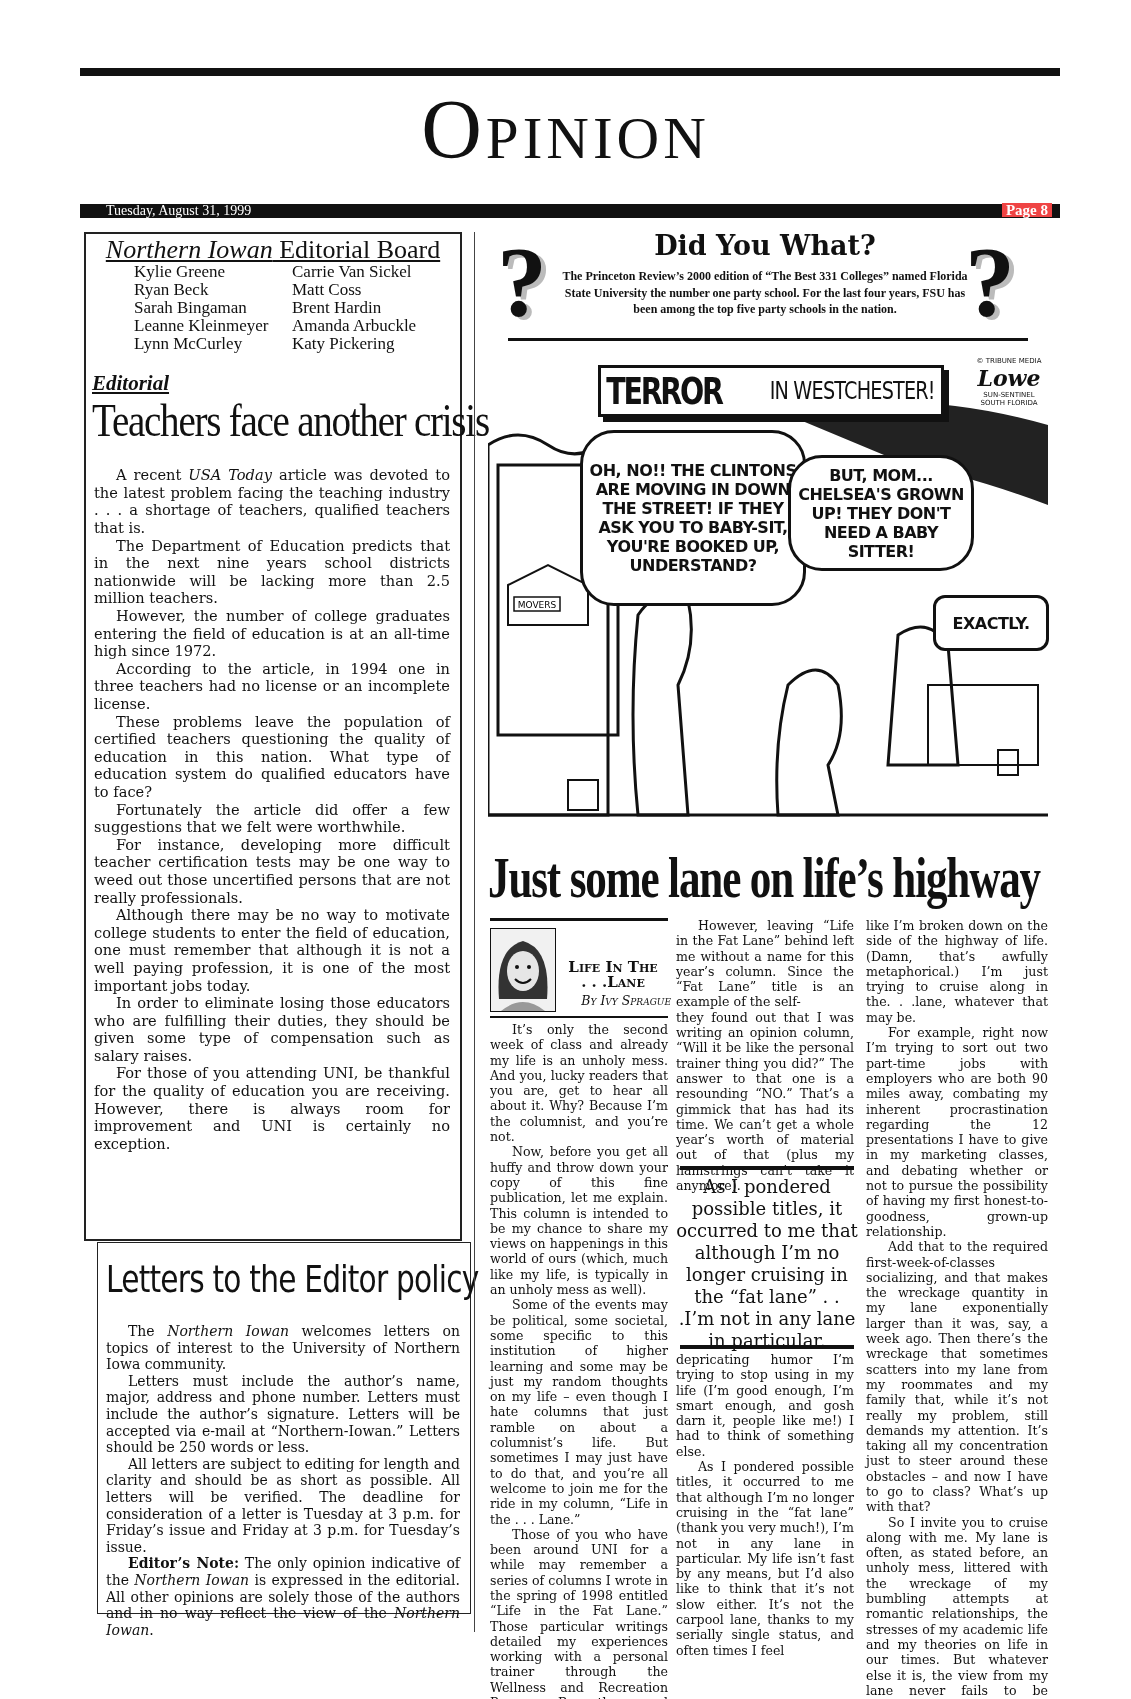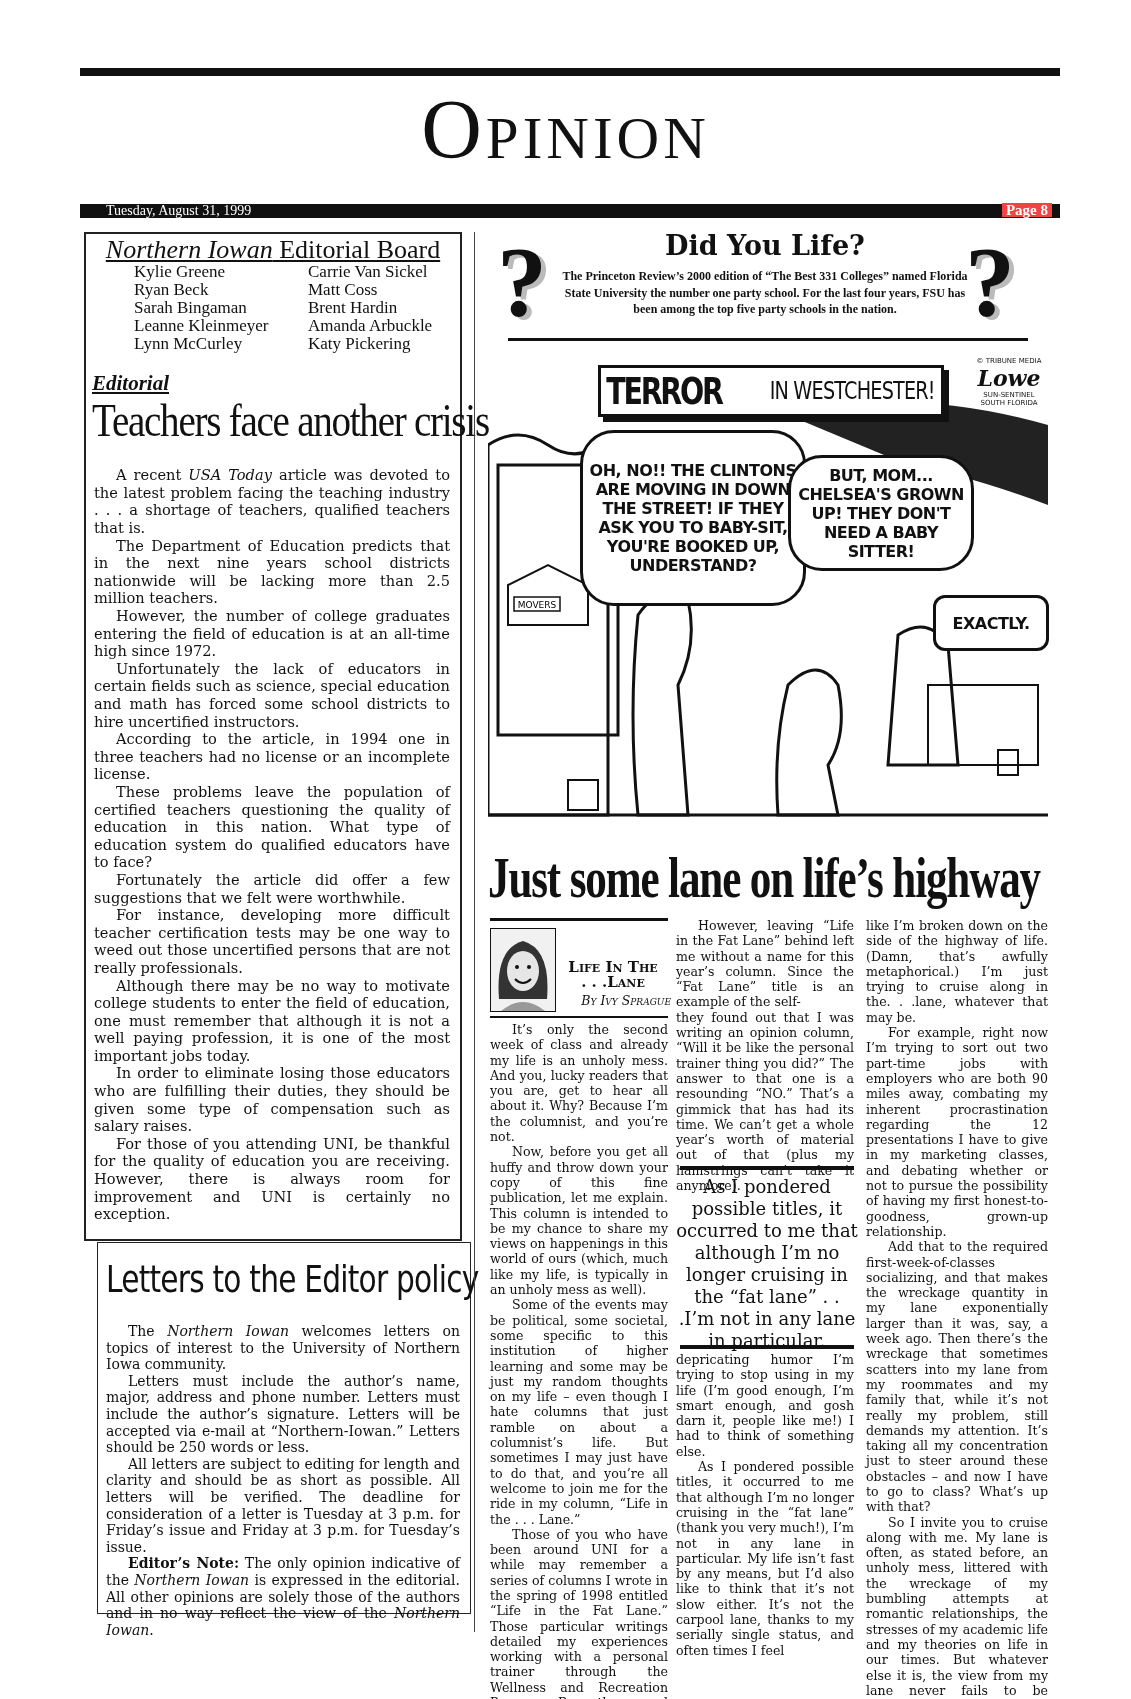--- a/index.html
+++ b/index.html
@@ -20,21 +20,21 @@
 
   
   .box { border: 2px solid #222; }
   .editorial-box { left: 84px; top: 232px; width: 374px; height: 1005px; }
   .letters-box  { left: 84px; top: 1242px; width: 372px; height: 370px; border-width: 1.5px; margin-left: 13px; }
 
   .board-title { text-align: center; font-family: "Liberation Serif", serif; font-size: 26px;
     margin-top: 2px; line-height: 1.05; }
   .board-title span { text-decoration: underline; }
   .board-title .pub { font-style: italic; }
-  .board-grid { display: grid; grid-template-columns: 150px 150px; column-gap: 24px;
+  .board-grid { display: grid; grid-template-columns: 150px 150px; column-gap: 8px;
     margin-left: 48px; font-family: "Liberation Serif", serif; font-size: 17px; line-height: 18px; }
 
   .editorial-kicker { font-family: "Liberation Serif", serif; font-style: italic; font-weight: bold;
     font-size: 21px; text-decoration: underline; margin: 18px 0 0 6px; }
   .editorial-headline { font-family: "Liberation Serif", serif; font-size: 46px; line-height: 1;
     margin: 2px 0 0 6px; letter-spacing: -1.5px; transform: scaleX(0.85); transform-origin: left;
     white-space: nowrap; }
 
   .body-text { font-family: "DejaVu Serif", serif; font-size: 14.6px; line-height: 17.6px;
     text-align: justify; }
@@ -133,21 +133,20 @@
     <span>Amanda Arbuckle</span>
     <span>Lynn McCurley</span>
     <span>Katy Pickering</span>
   </div>
   <div class="editorial-kicker">Editorial</div>
   <div class="editorial-headline">Teachers face another crisis</div>
   <div class="body-text editorial-body">
     <p>A recent <i>USA Today</i> article was devoted to the latest problem facing the teaching industry . . . a shortage of teachers, qualified teachers that is.</p>
     <p>The Department of Education predicts that in the next nine years school districts nationwide will be lacking more than 2.5 million teachers.</p>
     <p>However, the number of college graduates entering the field of education is at an all-time high since 1972.</p>
-    <p>Unfortunately the lack of educators in certain fields such as science, special education and math has forced some school districts to hire uncertified instructors.</p>
     <p>According to the article, in 1994 one in three teachers had no license or an incomplete license.</p>
     <p>These problems leave the population of certified teachers questioning the quality of education in this nation. What type of education system do qualified educators have to face?</p>
     <p>Fortunately the article did offer a few suggestions that we felt were worthwhile.</p>
     <p>For instance, developing more difficult teacher certification tests may be one way to weed out those uncertified persons that are not really professionals.</p>
     <p>Although there may be no way to motivate college students to enter the field of education, one must remember that although it is not a well paying profession, it is one of the most important jobs today.</p>
     <p>In order to eliminate losing those educators who are fulfilling their duties, they should be given some type of compensation such as salary raises.</p>
     <p>For those of you attending UNI, be thankful for the quality of education you are receiving. However, there is always room for improvement and UNI is certainly no exception.</p>
   </div>
 </div>
 
@@ -157,21 +156,21 @@
     <p><span>The </span><i>Northern Iowan</i><span> welcomes letters on topics of interest to the University of Northern Iowa community.</span></p>
     <p>Letters must include the author’s name, major, address and phone number. Letters must include the author’s signature. Letters will be accepted via e-mail at “Northern-Iowan.” Letters should be 250 words or less.</p>
     <p>All letters are subject to editing for length and clarity and should be as short as possible. All letters will be verified. The deadline for consideration of a letter is Tuesday at 3 p.m. for Friday’s issue and Friday at 3 p.m. for Tuesday’s issue.</p>
     <p><span class="note-label">Editor’s Note:</span><span> The only opinion indicative of the </span><i>Northern Iowan</i><span> is expressed in the editorial. All other opinions are solely those of the authors and in no way reflect the view of the </span><i>Northern Iowan</i><span>.</span></p>
   </div>
 </div>
 
 <div class="abs col-divider"></div>
 
 <div class="abs qmark qmark-left">?</div>
-<div class="abs dyk-title">Did You Life?</div>
+<div class="abs dyk-title">Did You What?</div>
 <div class="abs dyk-text">The Princeton Review’s 2000 edition of “The Best 331 Colleges” named Florida State University the number one party school. For the last four years, FSU has been among the top five party schools in the nation.</div>
 <div class="abs qmark qmark-right">?</div>
 <div class="abs dyk-rule"></div>
 
 <div class="abs cartoon">
   <svg class="abs cartoon-art" viewBox="0 0 560 455" width="560" height="455">
     <path d="M0 60 Q30 40 60 60 Q90 80 120 55 L120 430 L0 430 Z" fill="none" stroke="#111" stroke-width="3"></path>
     <rect x="10" y="80" width="120" height="270" fill="none" stroke="#111" stroke-width="3"></rect>
     <path d="M20 200 L60 180 L100 200 L100 240 L20 240 Z" fill="none" stroke="#111" stroke-width="2"></path>
     <rect x="26" y="212" width="46" height="14" fill="#fff" stroke="#111" stroke-width="1.5"></rect>

